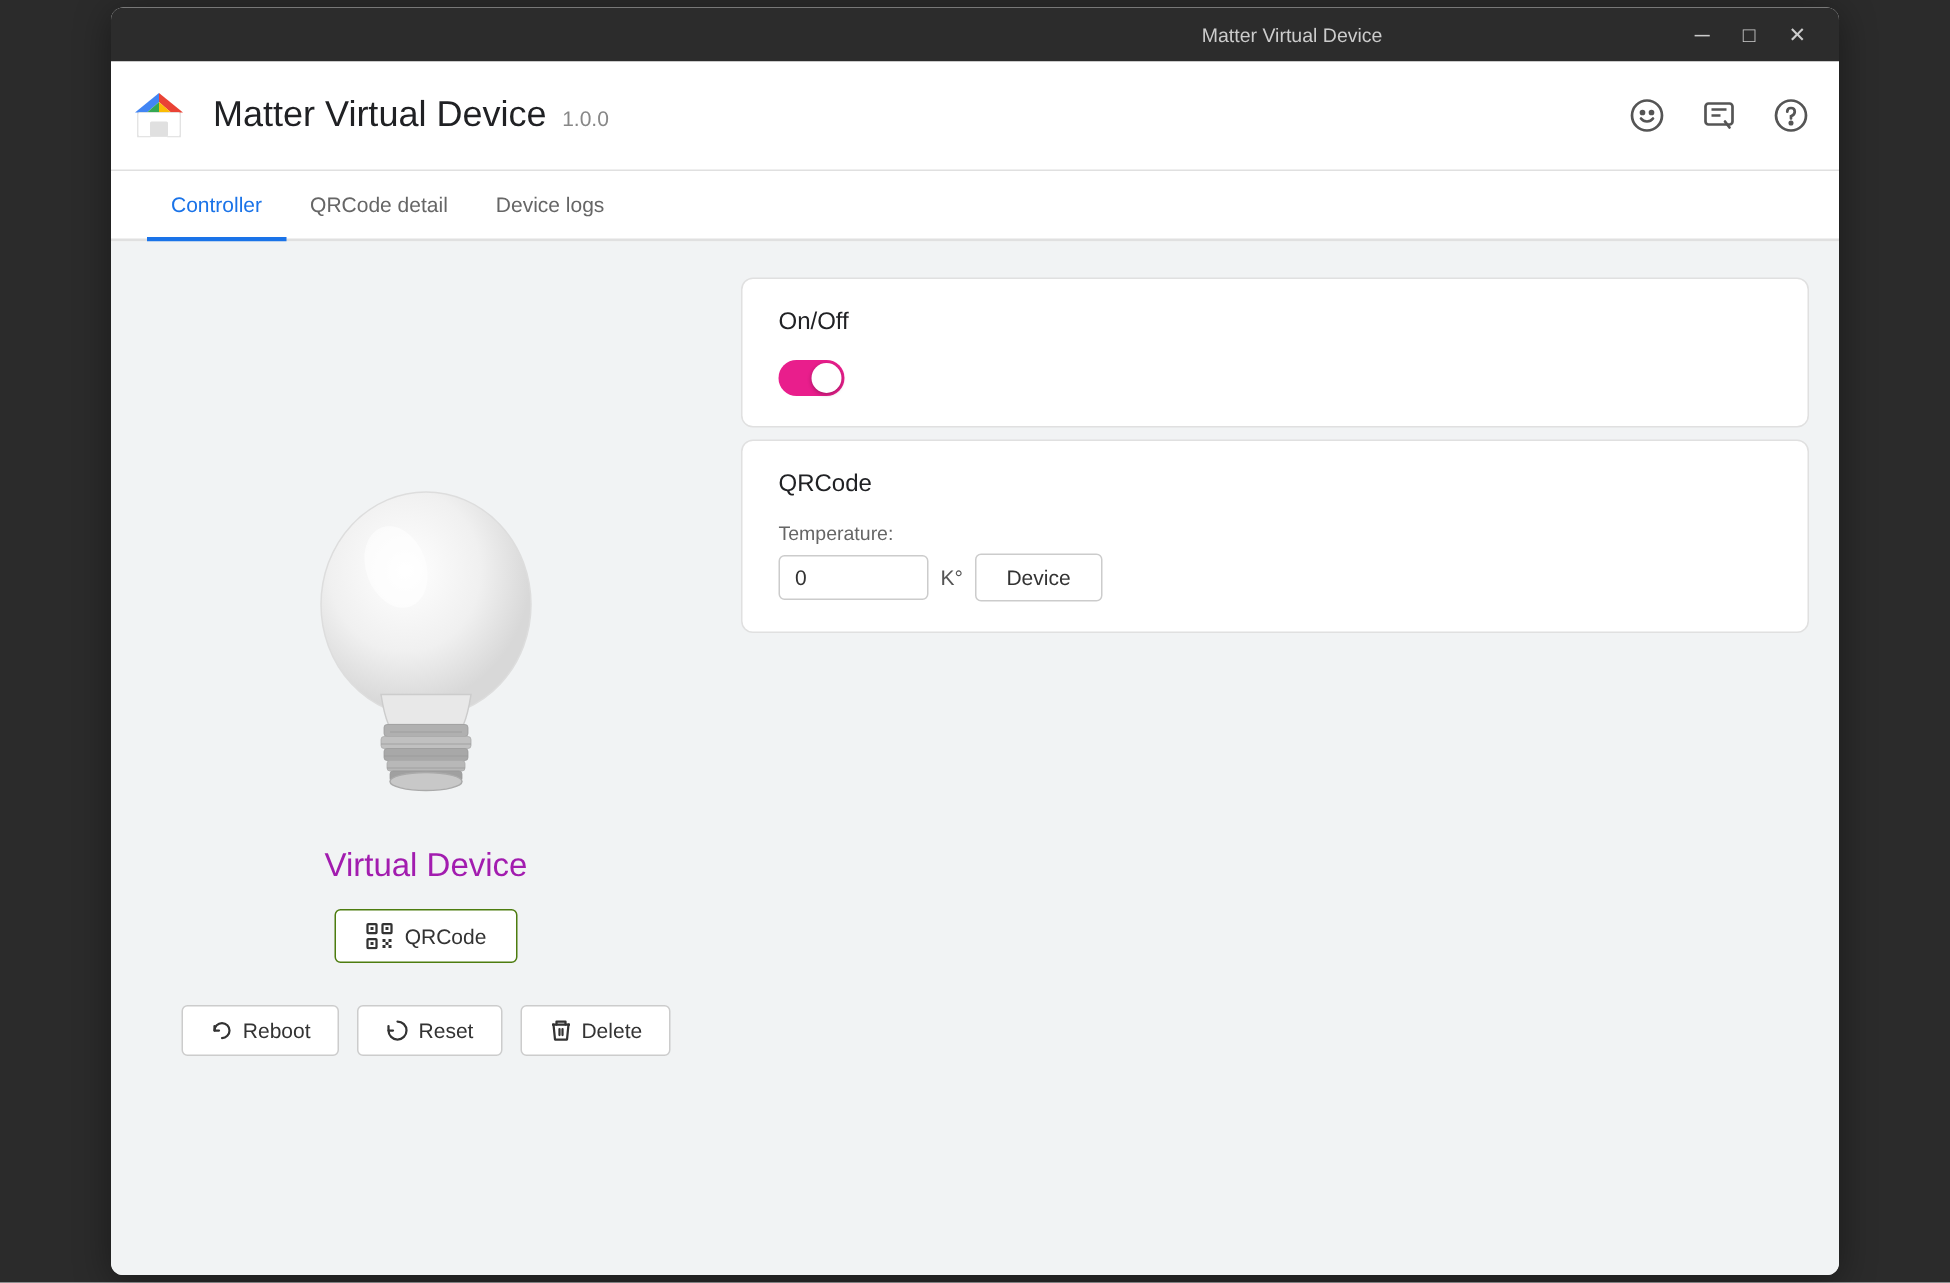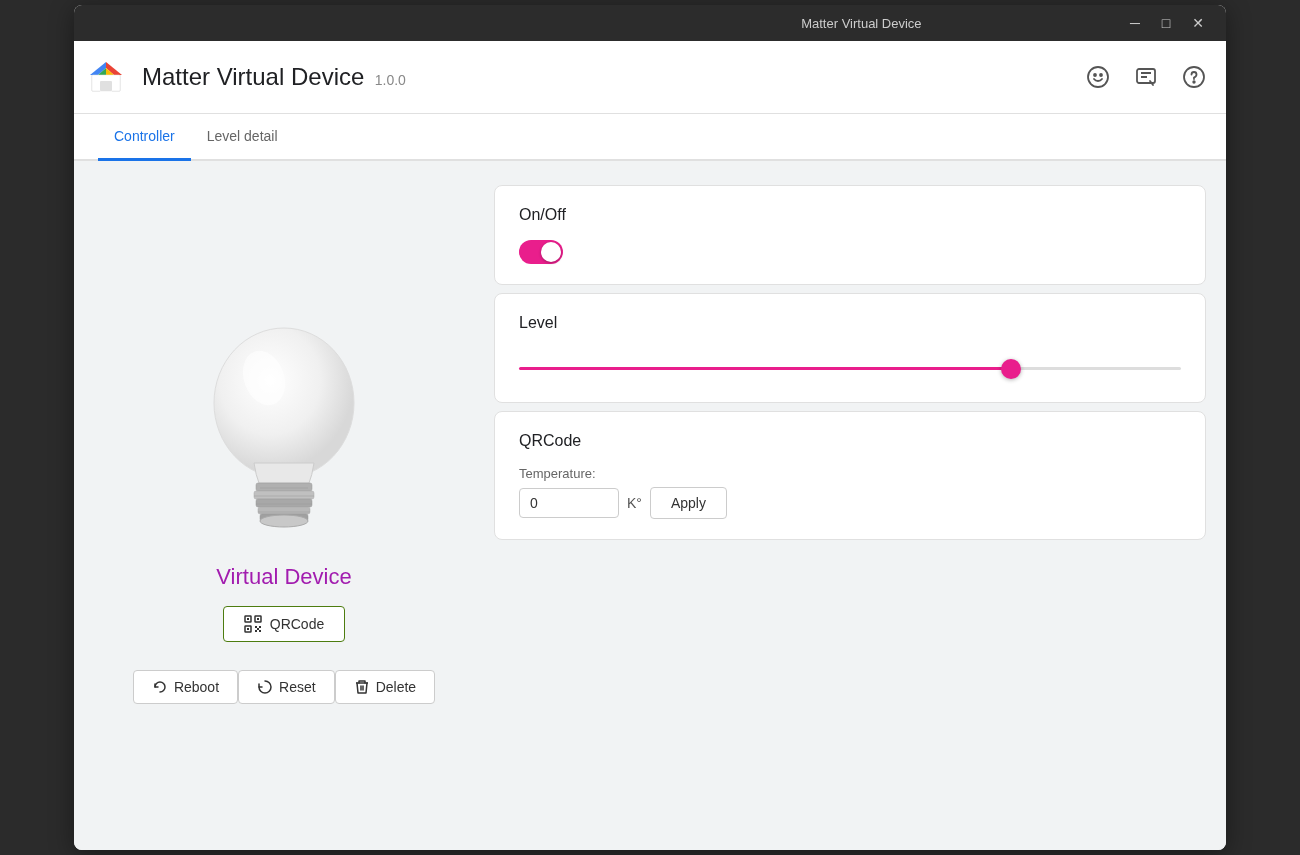--- a/index.html
+++ b/index.html
@@ -175,20 +175,21 @@
       border: 1px solid #4d7c0f;
       border-radius: 4px;
       background: #fff;
       cursor: pointer;
       font-size: 14px;
       color: #333;
     }
 
     .action-buttons {
       display: flex;
+      gap: 12px;
       margin-top: 12px;
     }
     .action-btn {
       display: flex;
       align-items: center;
       gap: 6px;
       padding: 8px 18px;
       border: 1px solid #ccc;
       border-radius: 4px;
       background: #fff;
@@ -394,21 +395,24 @@
         </svg>
       </button>
     </div>
   </div>
 
   <div class="tabs">
     <div class="tab active">
       <span>Controller</span>
     </div>
     <div class="tab">
-      <span>Level detail</span>
+      <span>QRCode detail</span>
+    </div>
+    <div class="tab">
+      <span>Device logs</span>
     </div>
   </div>
 
   <div class="content">
 
     <div class="left-panel">
       <div class="bulb-container">
 
         <svg class="bulb-image" viewBox="0 0 200 240" xmlns="http://www.w3.org/2000/svg">
 
@@ -494,32 +498,26 @@
       <div class="card">
         <div class="card-title">On/Off</div>
         <div class="toggle-wrapper">
           <label class="toggle">
             <input type="checkbox" checked="" style="">
             <span class="toggle-slider"></span>
           </label>
         </div>
       </div>
 
-      <div class="card">
-        <div class="card-title">Level</div>
-        <div class="slider-wrapper">
-          <input type="range" class="range-slider" min="0" max="100" value="75" style="">
-        </div>
-      </div>
 
       <div class="card">
         <div class="card-title">QRCode</div>
         <div class="temp-label">Temperature:</div>
         <div class="temperature-row">
           <input type="text" class="temp-input" value="0" style="">
           <span class="temp-unit">K°</span>
-          <button class="apply-btn">Apply</button>
+          <button class="apply-btn">Device</button>
         </div>
       </div>
 
     </div>
   </div>
 </div>
 
 </body></html>

